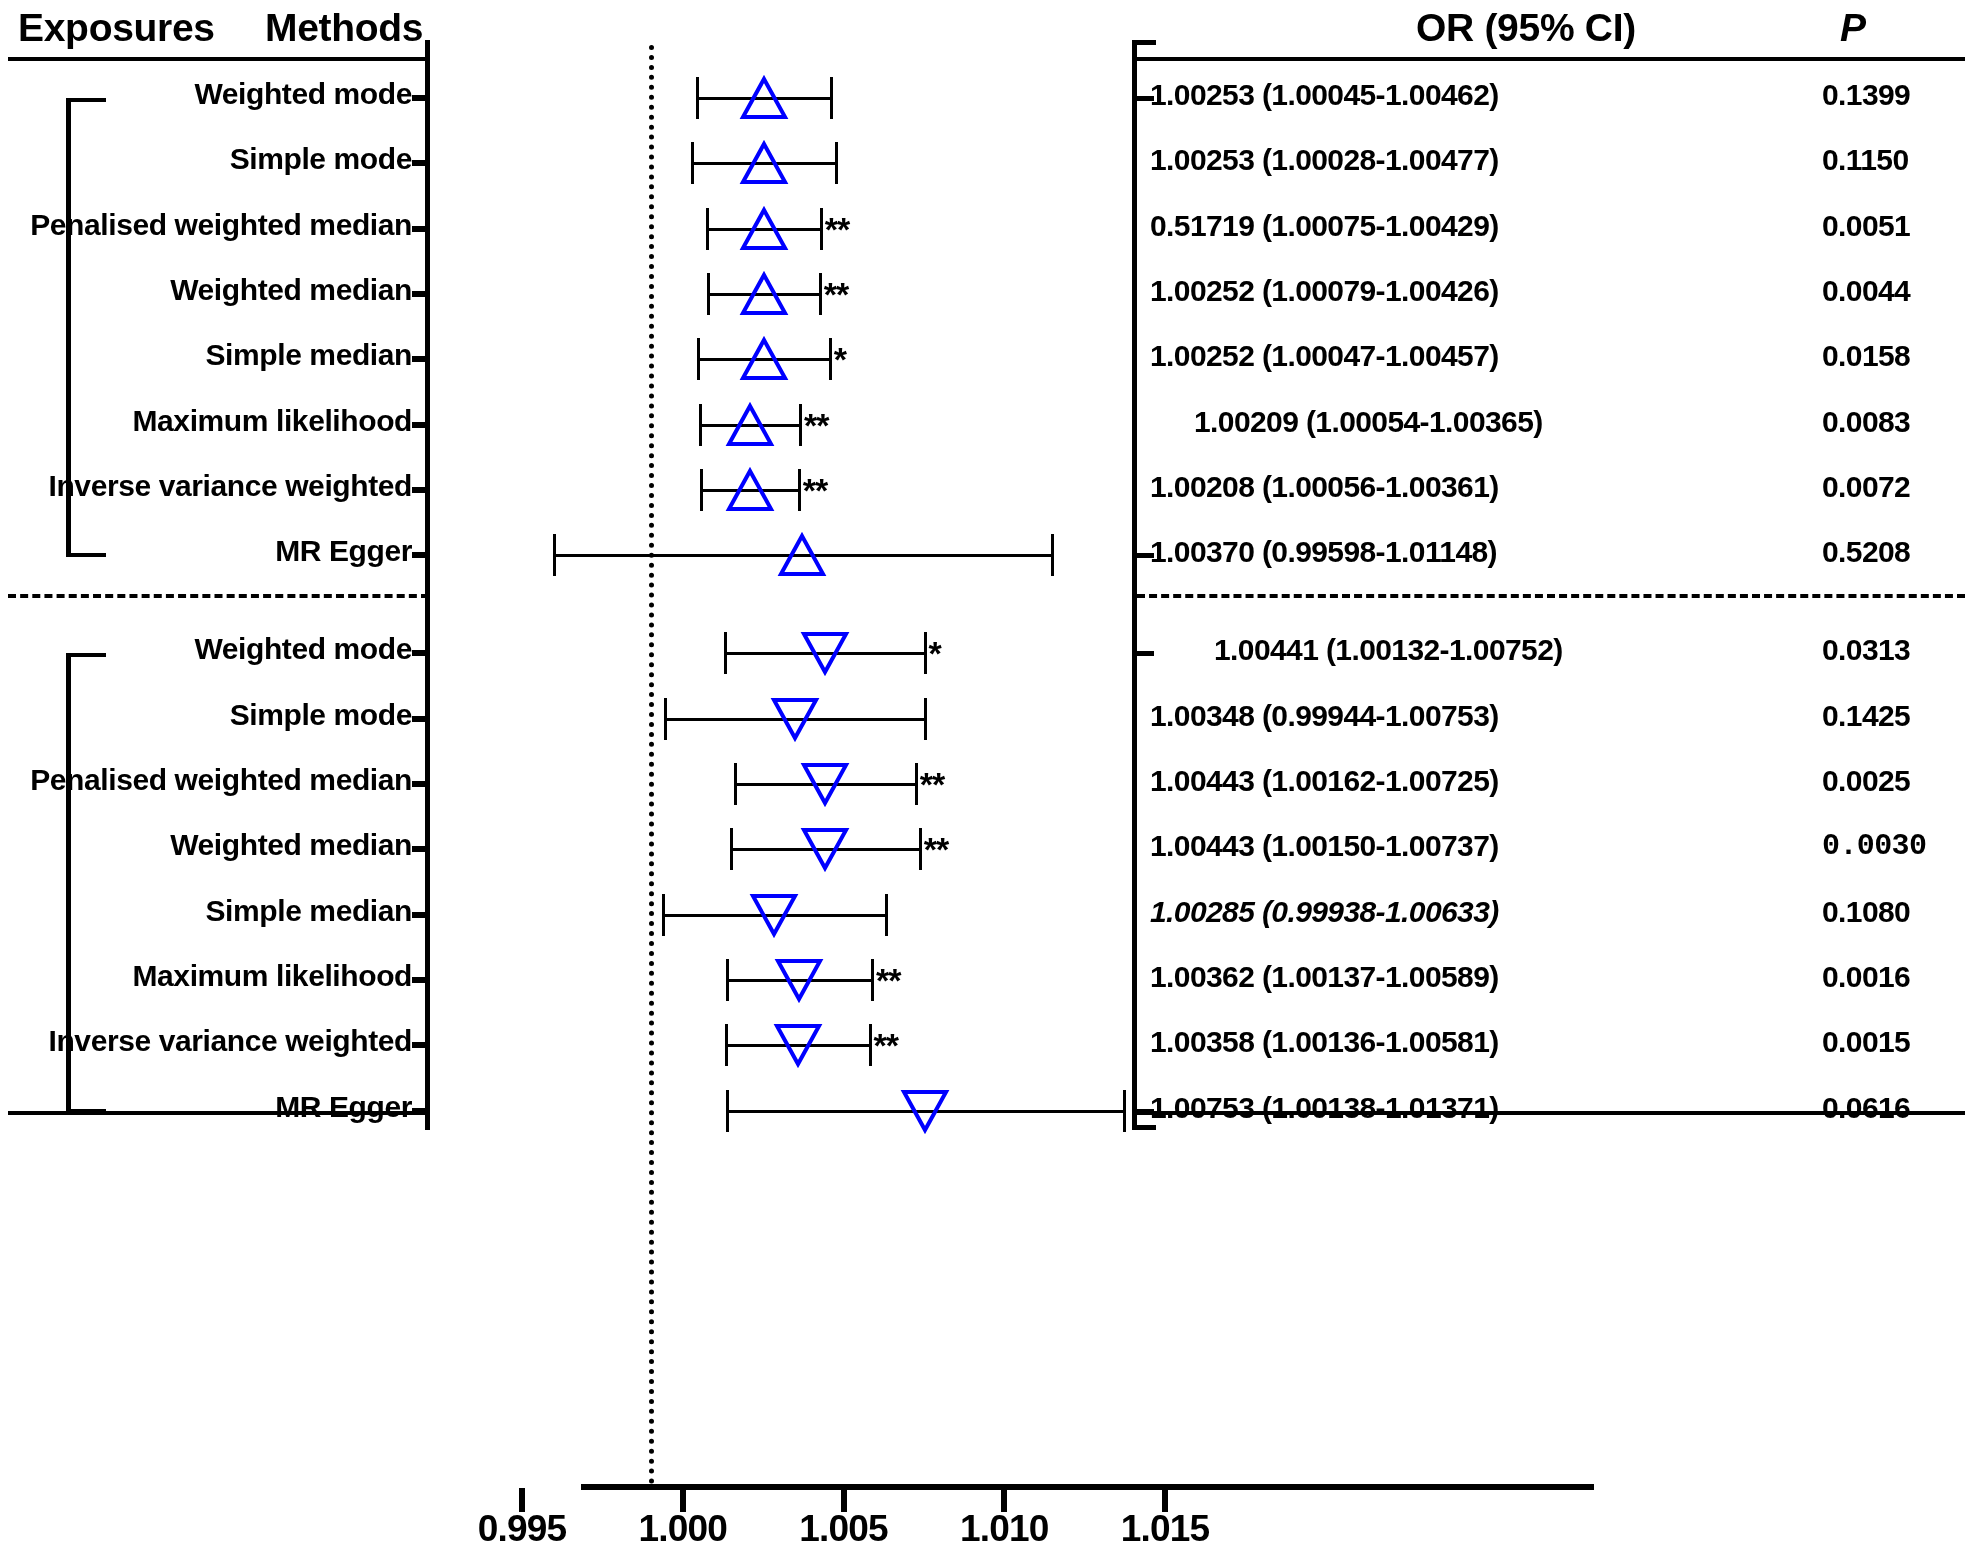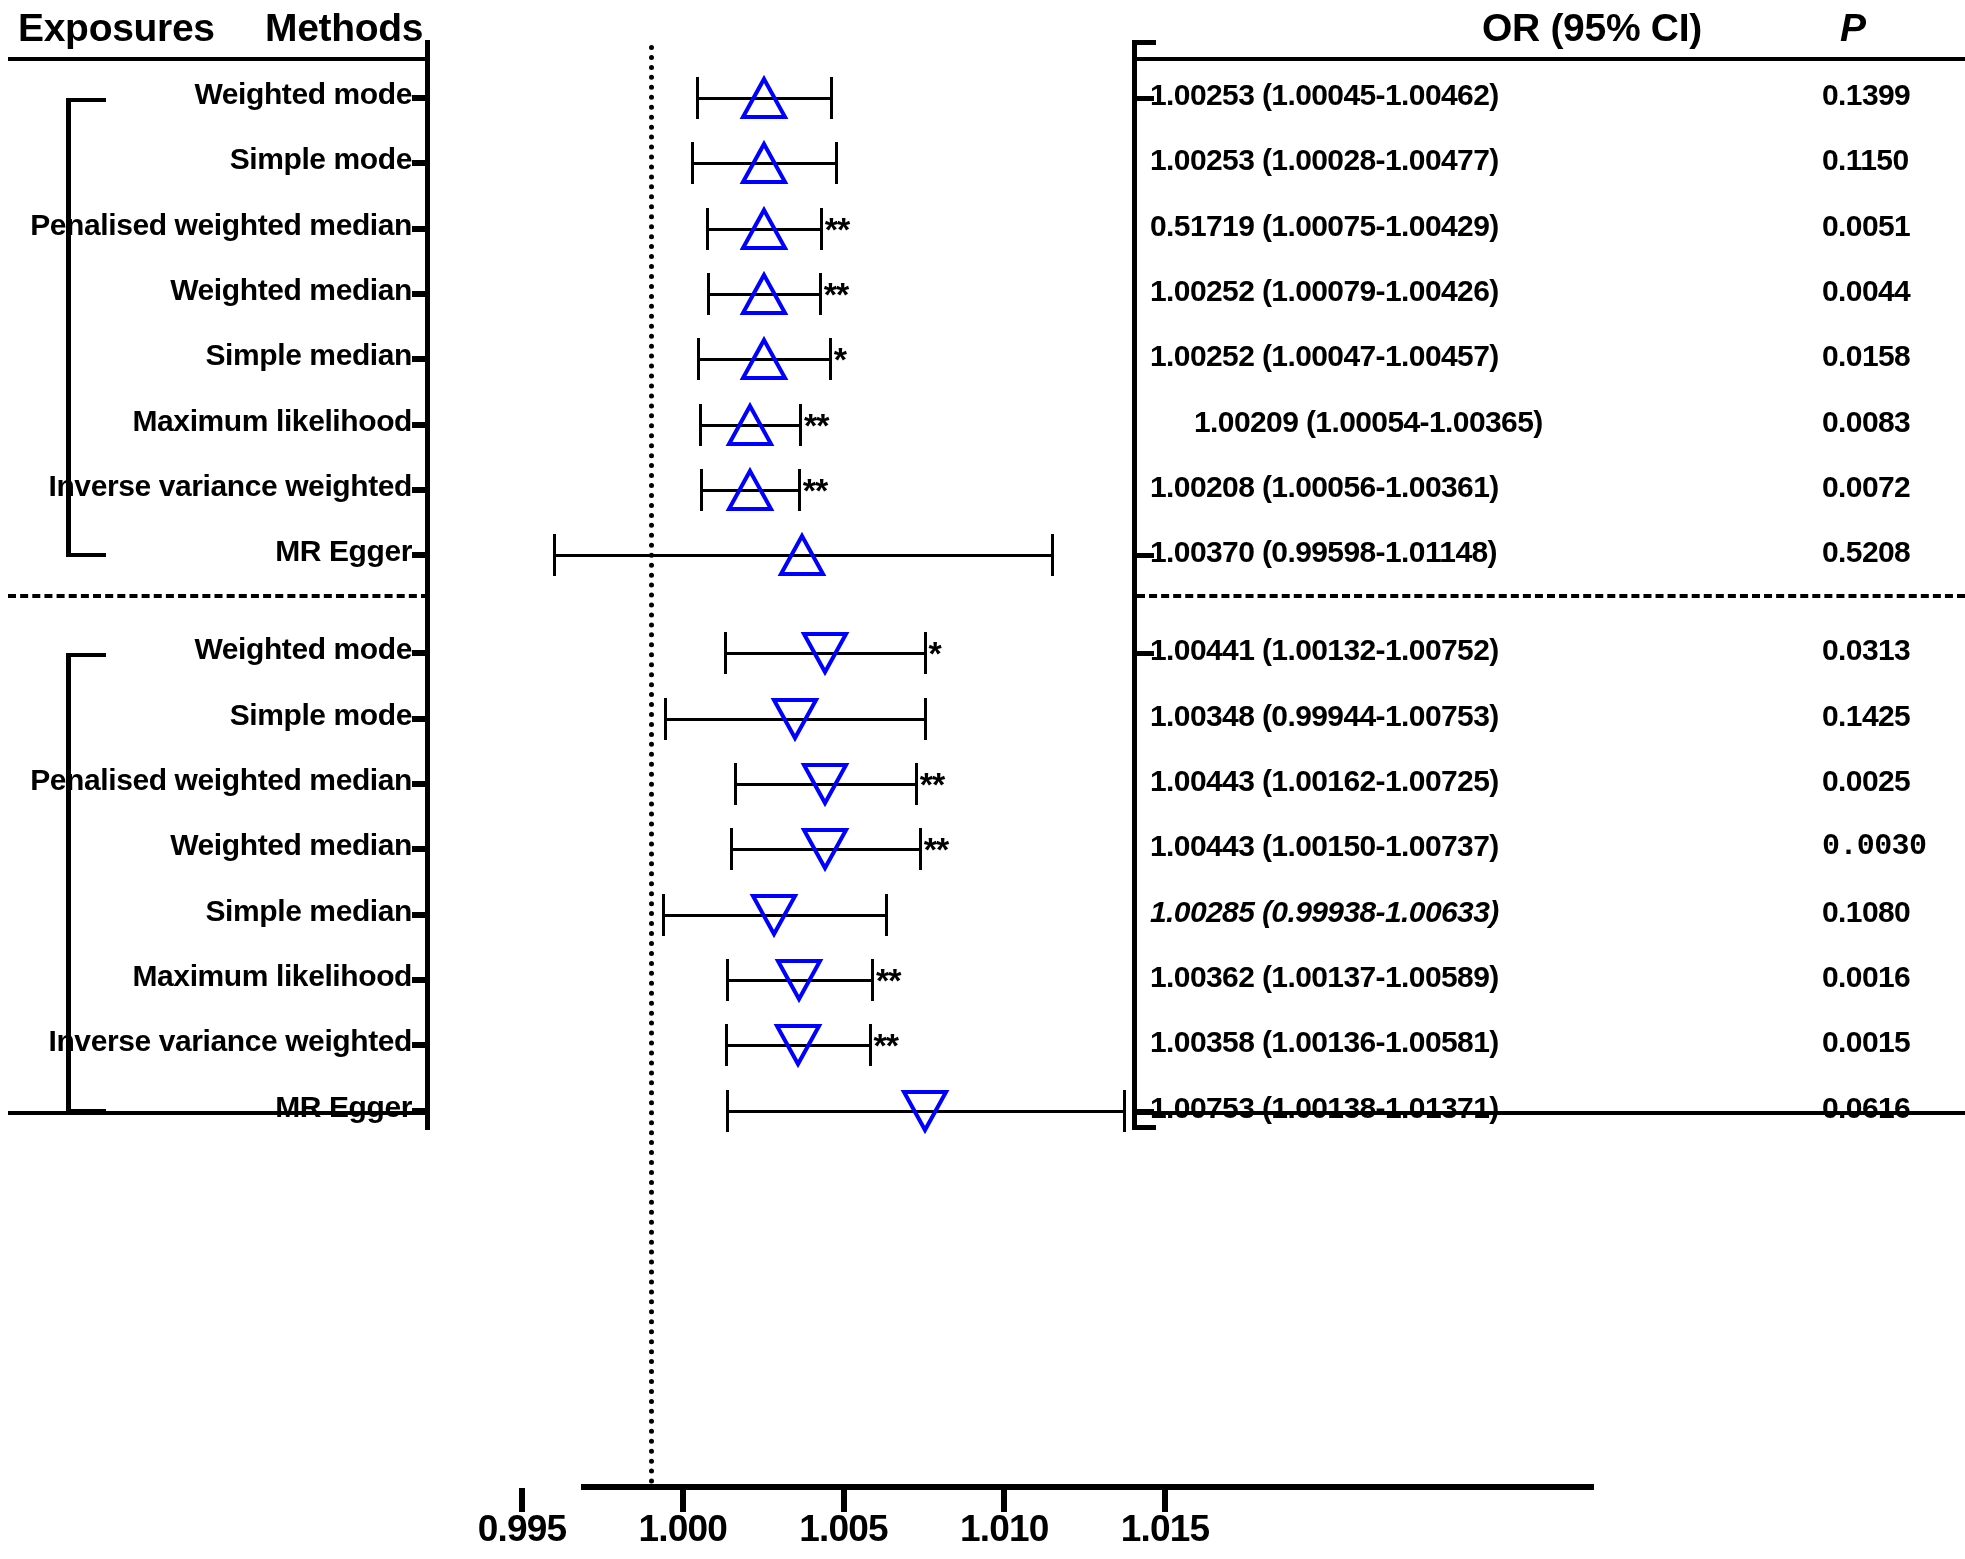--- a/index.html
+++ b/index.html
@@ -18,21 +18,21 @@
   .cibar{position:absolute;background:#000;height:3px;}
   .cicap{position:absolute;background:#000;width:3px;}
   .dotline{position:absolute;width:0;border-left:5px dotted #000;}
   svg{overflow:visible;display:block;}
 </style>
 </head>
 <body>
 
 <div class="abs hdr" style="left:18px;top:6px;">Exposures</div>
 <div class="abs hdr" style="left:265px;top:6px;">Methods</div>
-<div class="abs hdr" style="left:1482px;top:6px;">OR (95% CI)</div>
+<div class="abs hdr" style="left:1416px;top:6px;">OR (95% CI)</div>
 <div class="abs hdr-ital" style="left:1840px;top:6px;">P</div>
 
 <div class="abs rule" style="left:8px;top:57px;width:421px;height:4px;"></div>
 <div class="abs rule" style="left:1132px;top:57px;width:833px;height:4px;"></div>
 <div class="abs rule" style="left:8px;top:1111px;width:421px;height:4px;"></div>
 <div class="abs rule" style="left:1132px;top:1111px;width:833px;height:4px;"></div>
 
 <div class="abs rule" style="left:425px;top:40px;width:5px;height:1090px;"></div>
 
 <div class="abs rule" style="left:1132px;top:40px;width:5px;height:1090px;"></div>
@@ -160,21 +160,21 @@
     <div class="abs rule" style="left: 412px; top: 650.4px; width: 18px; height: 6px;"></div>
     <div class="cibar abs" style="left: 725.188px; top: 652.4px; width: 199.33px;"></div>
     <div class="cicap abs" style="left: 724.188px; top: 632.4px; height: 42px;"></div>
     <div class="cicap abs" style="left: 923.518px; top: 632.4px; height: 42px;"></div>
     <div class="abs" style="left: 801.532px; top: 632.4px; width: 46px; height: 42px;">
       <svg width="46" height="42" viewBox="0 0 46 42">
          <polygon points="2,2 44,2 23,40" fill="none" stroke="#0000FF" stroke-width="4"></polygon>
        </svg>
     </div>
     <div class="abs stars" style="left: 928.518px; top: 636.4px;">*</div>
-    <div class="abs orcell" style="left: 1150px; top: 633.4px;">1.00441 (1.00132-1.00752)</div>
+    <div class="abs orcell" style="left: 1214px; top: 633.4px;">1.00441 (1.00132-1.00752)</div>
     <div class="abs pcell" style="left: 1822px; top: 633.4px;">0.0313</div>
     <div class="abs rowlabel" style="right: 1553px; top: 697.7px;">Simple mode</div>
     <div class="abs rule" style="left: 412px; top: 715.7px; width: 18px; height: 6px;"></div>
     <div class="cibar abs" style="left: 664.746px; top: 717.7px; width: 260.094px;"></div>
     <div class="cicap abs" style="left: 663.746px; top: 697.7px; height: 42px;"></div>
     <div class="cicap abs" style="left: 923.84px; top: 697.7px; height: 42px;"></div>
     <div class="abs" style="left: 771.632px; top: 697.7px; width: 46px; height: 42px;">
       <svg width="46" height="42" viewBox="0 0 46 42">
          <polygon points="2,2 44,2 23,40" fill="none" stroke="#0000FF" stroke-width="4"></polygon>
        </svg>

